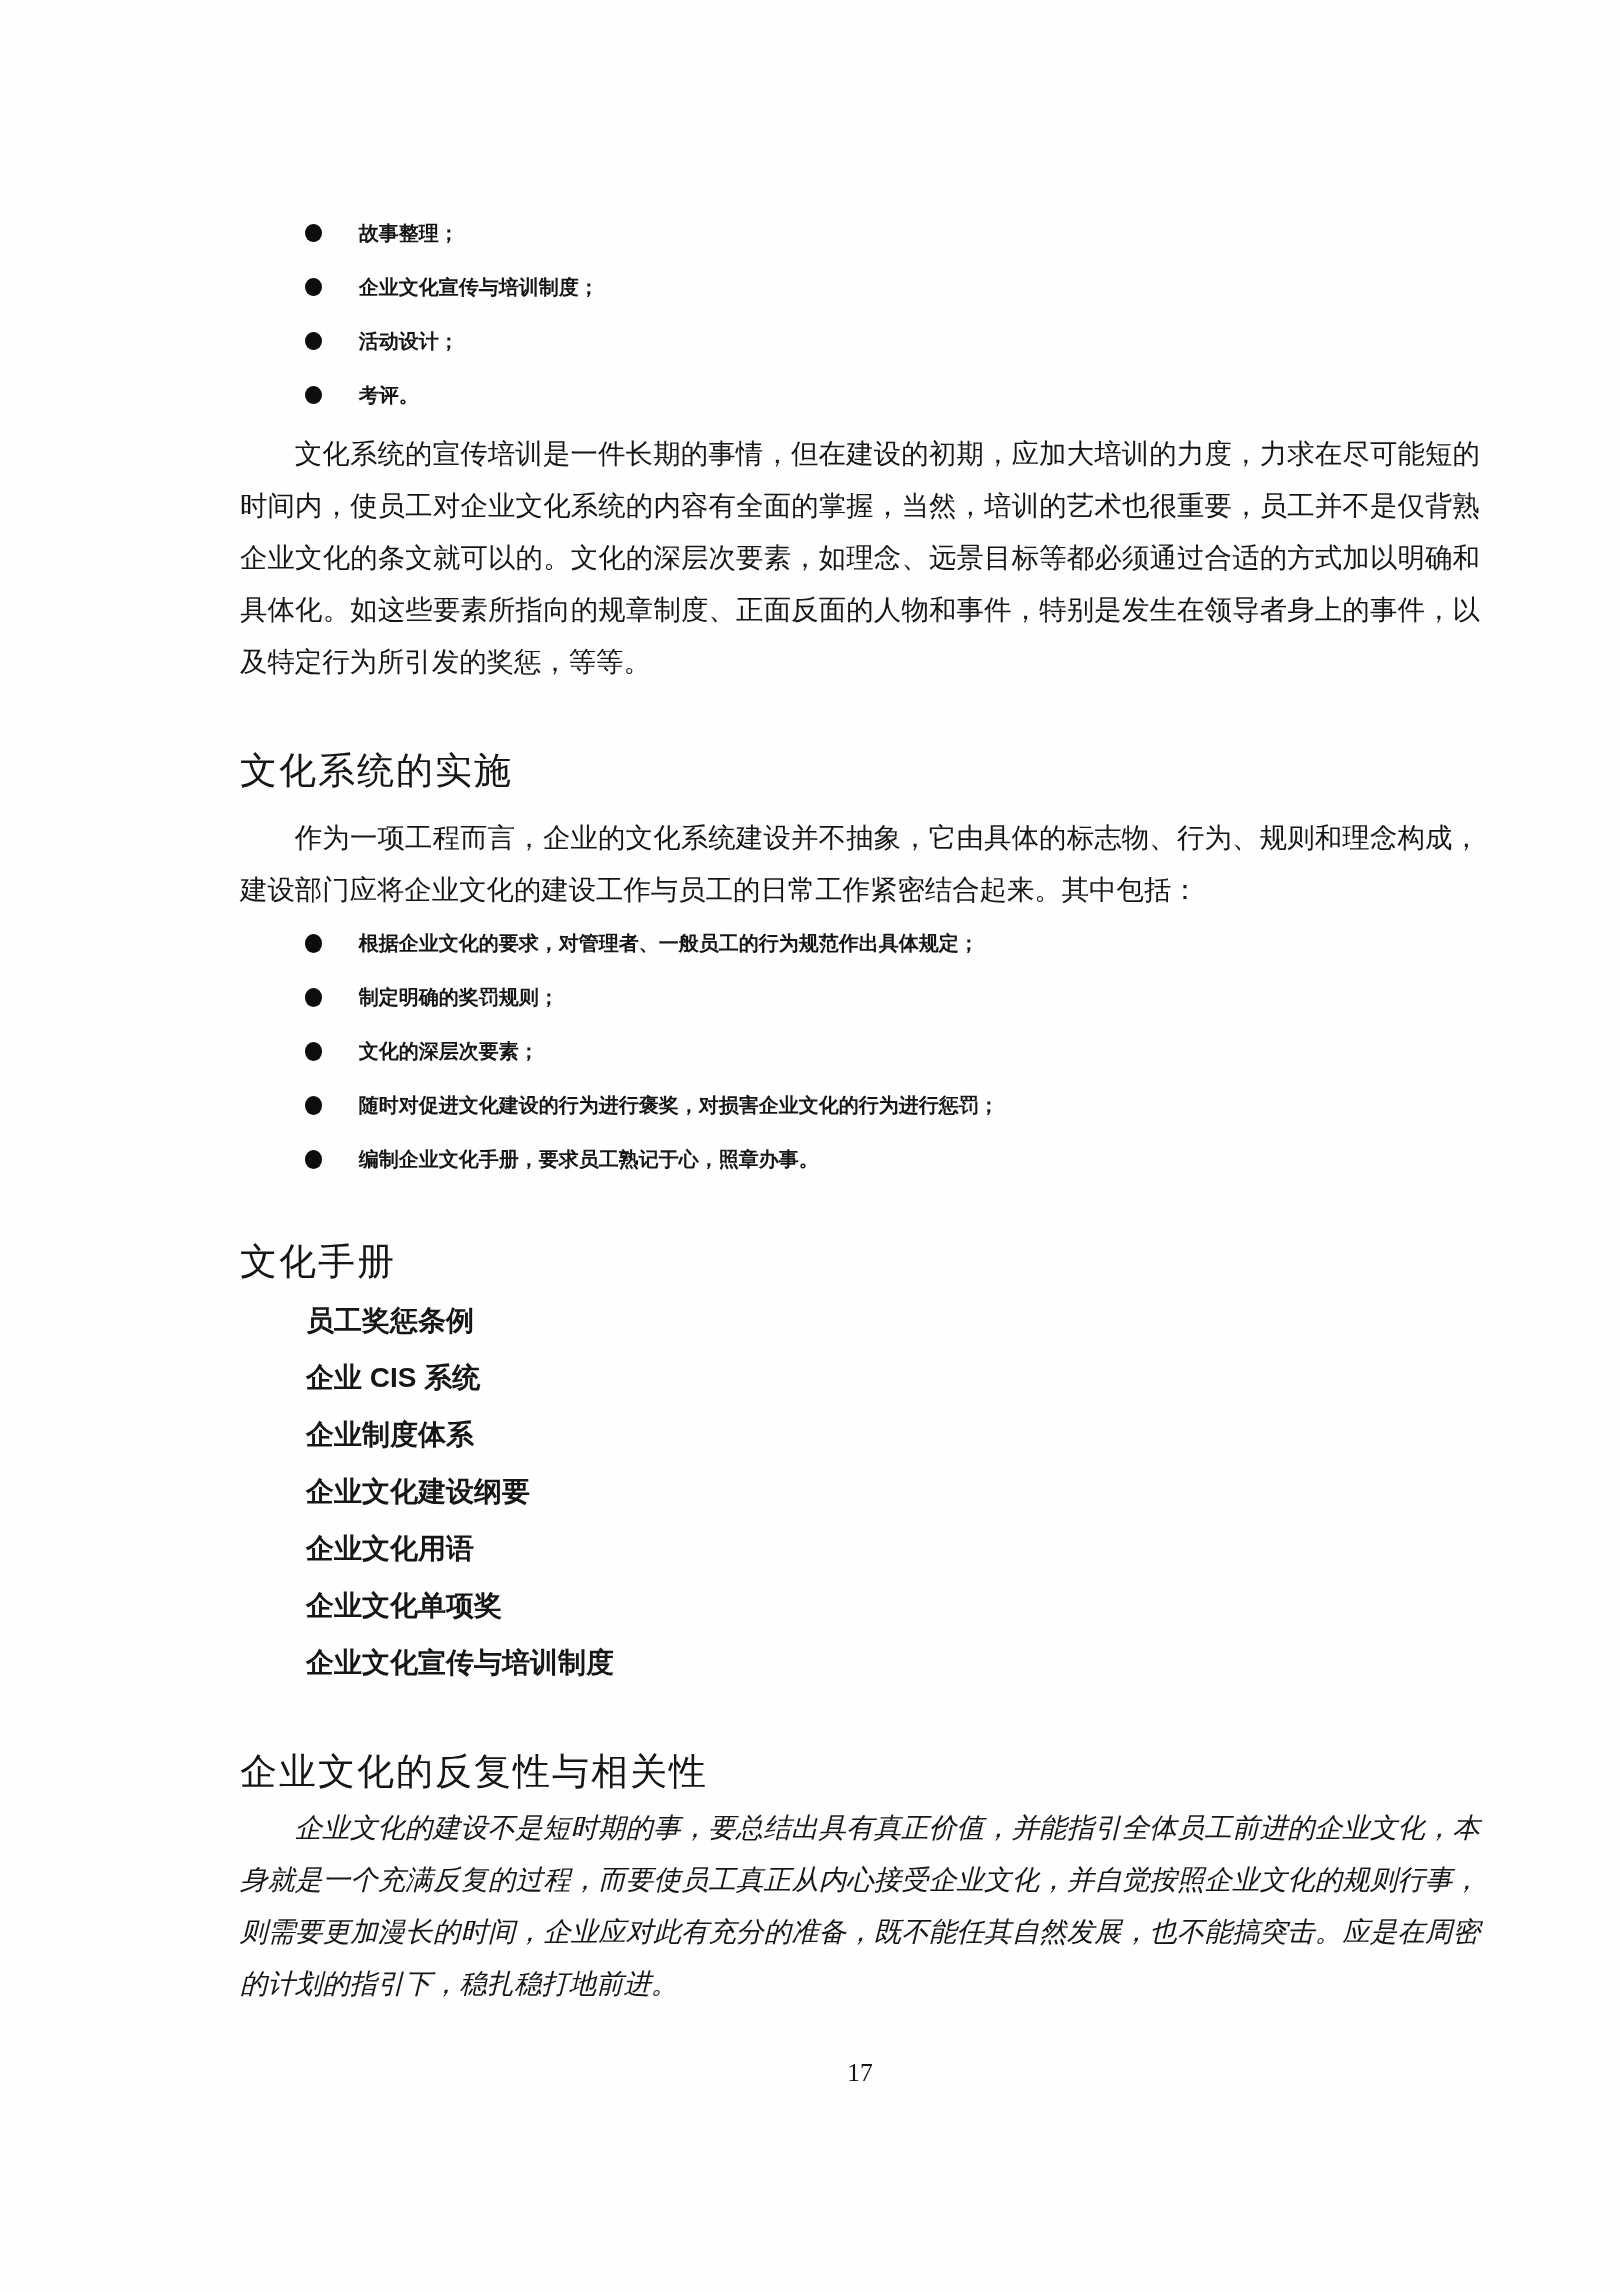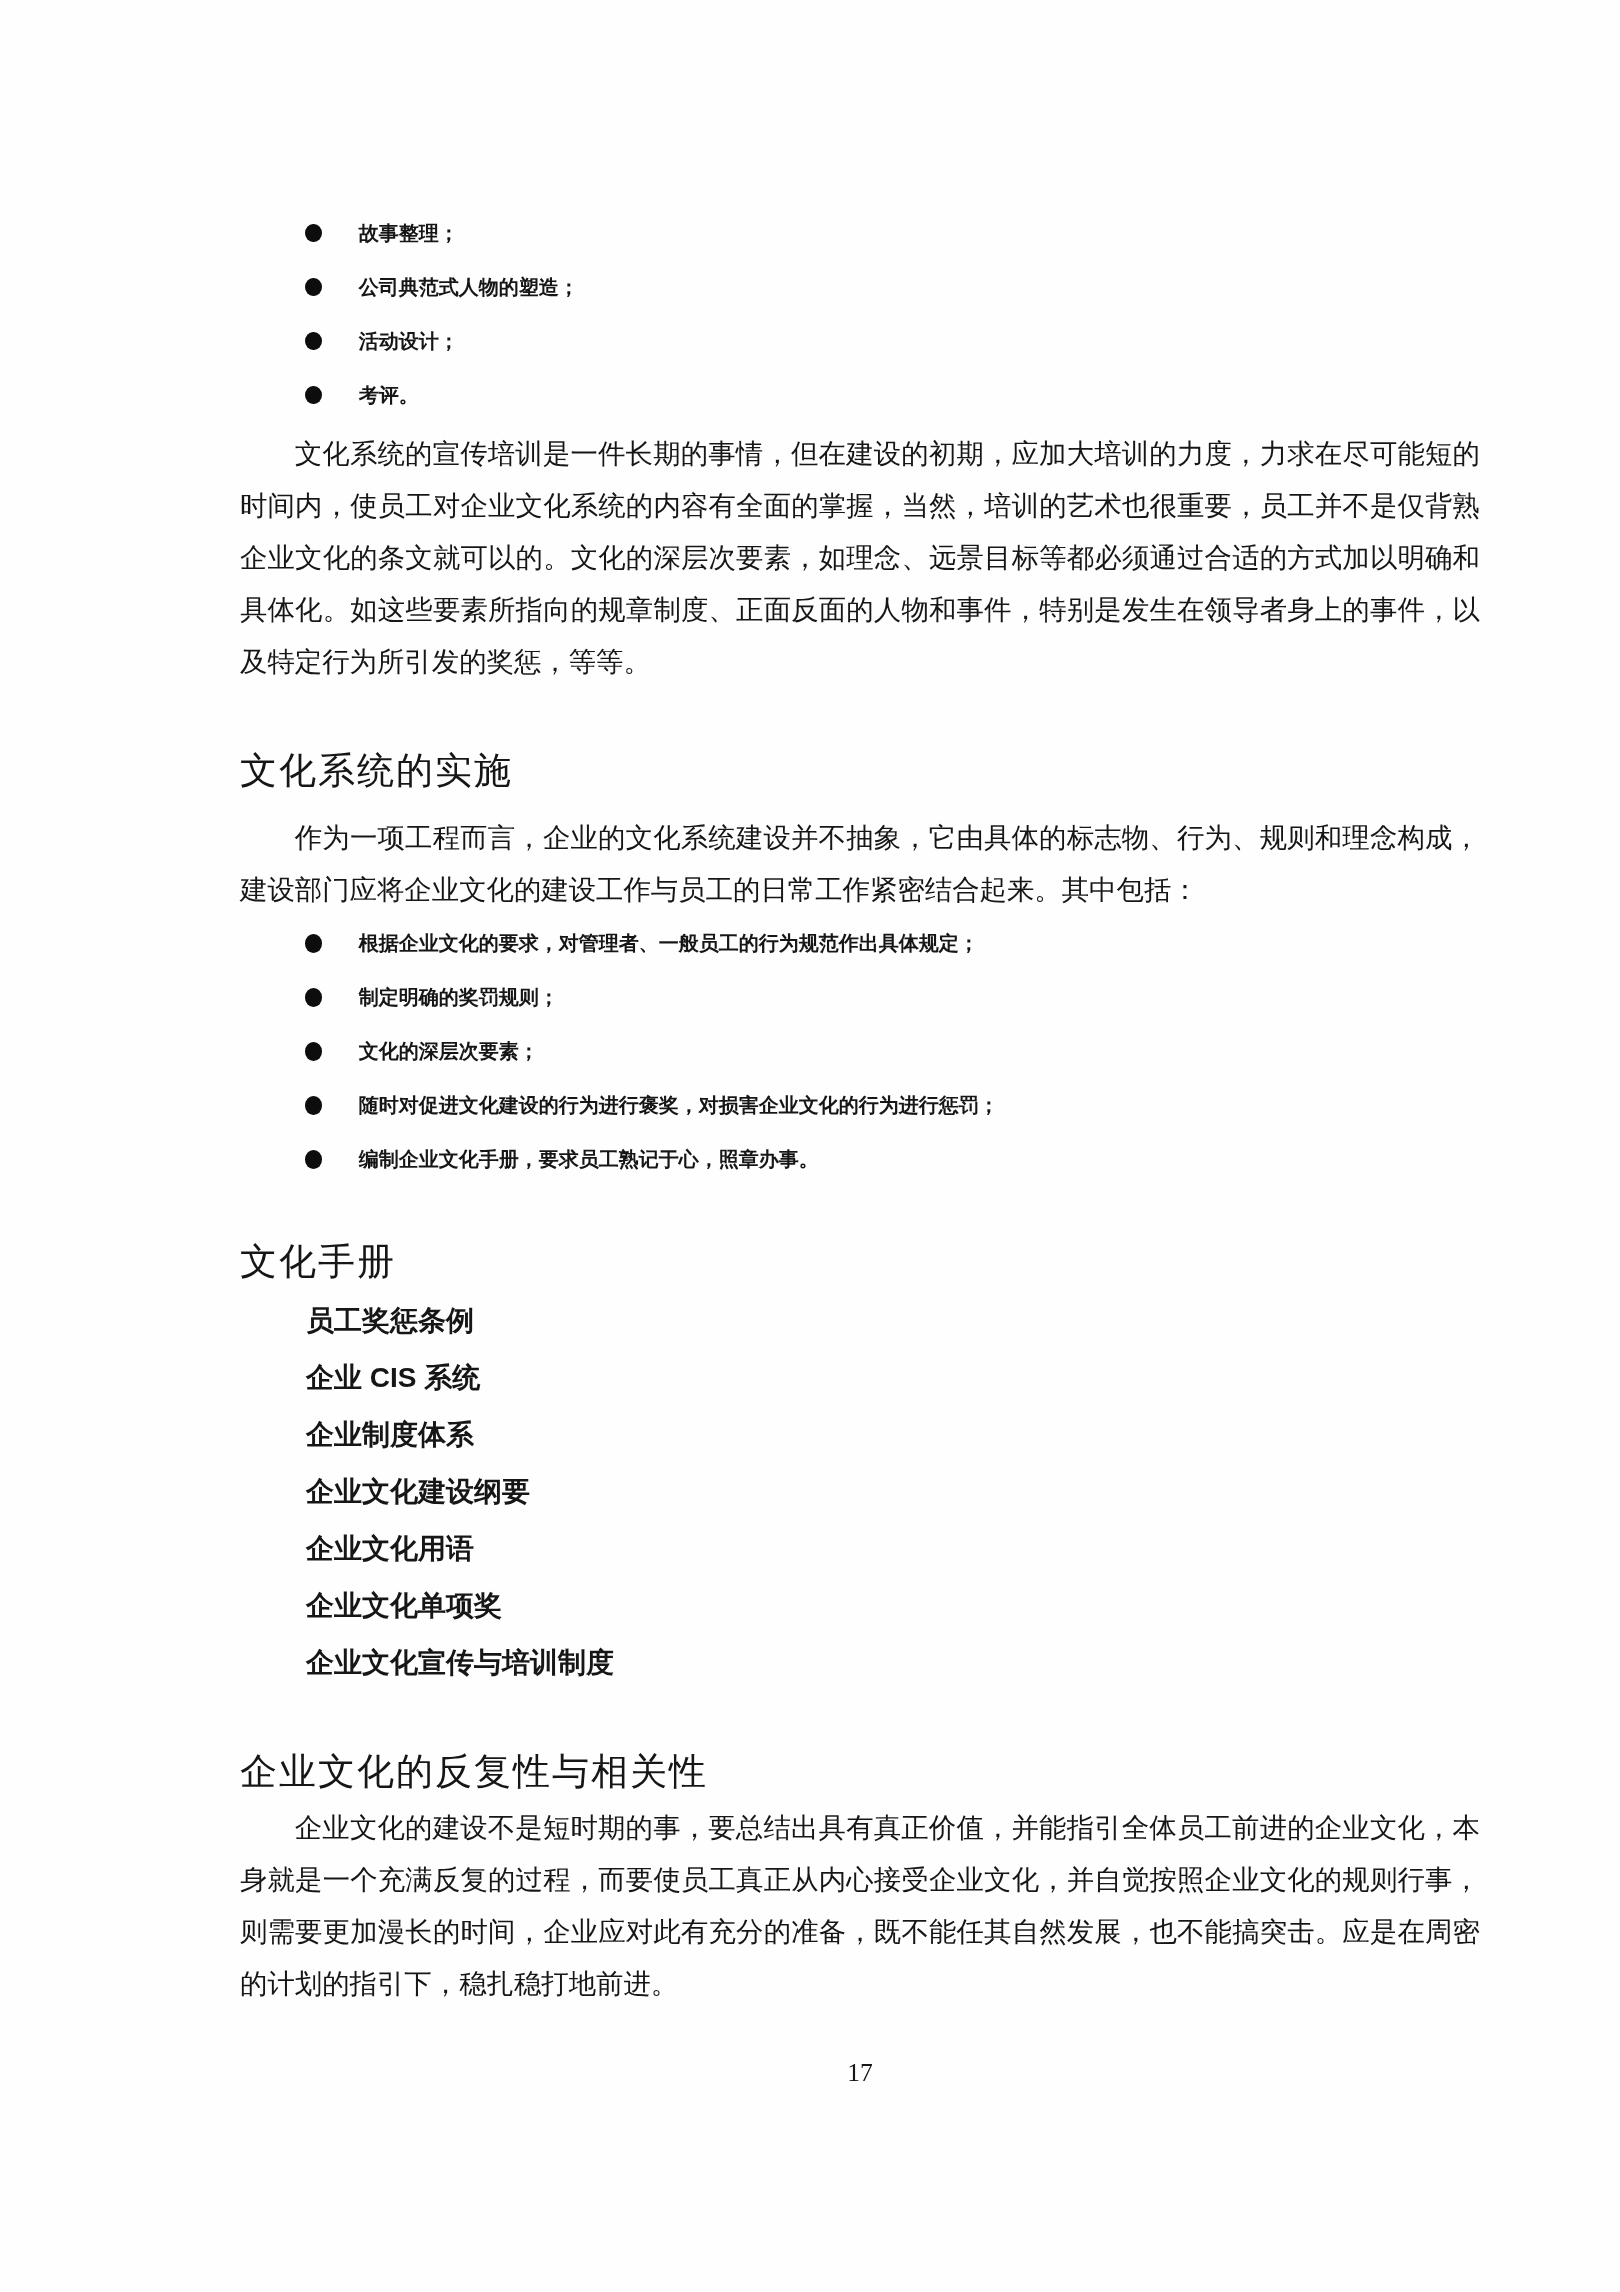--- a/index.html
+++ b/index.html
@@ -46,21 +46,21 @@
   
   .para {
     font-size: 27.4px;
     line-height: 52px;
     text-align: justify;
     text-indent: 2em;
     margin: 0;
   }
   .para-intro    { margin-top: 5.9px; }
   .para-impl     { margin-top: 19.6px; }
-  .para-repeat   { margin-top: 7.8px; }
+  .para-repeat   { margin-top: 7.8px; font-style: italic; }
   
   .section-heading {
     font-family: "Liberation Sans", "DejaVu Sans", sans-serif;
     font-size: 37px;
     font-weight: normal;
     line-height: 45px;
     margin: 0;
     letter-spacing: 2px;
   }
   .h-impl     { margin-top: 60px; }
@@ -92,21 +92,21 @@
 <div class="page">
   <div class="content">
 
     <div class="bullet-list">
       <div class="bullet-row">
         <span class="bullet-dot"></span>
         <span>故事整理；</span>
       </div>
       <div class="bullet-row">
         <span class="bullet-dot"></span>
-        <span>公司典范式人物的塑造；</span>
+        <span>企业文化宣传与培训制度；</span>
       </div>
       <div class="bullet-row">
         <span class="bullet-dot"></span>
         <span>活动设计；</span>
       </div>
       <div class="bullet-row">
         <span class="bullet-dot"></span>
         <span>考评。</span>
       </div>
     </div>

